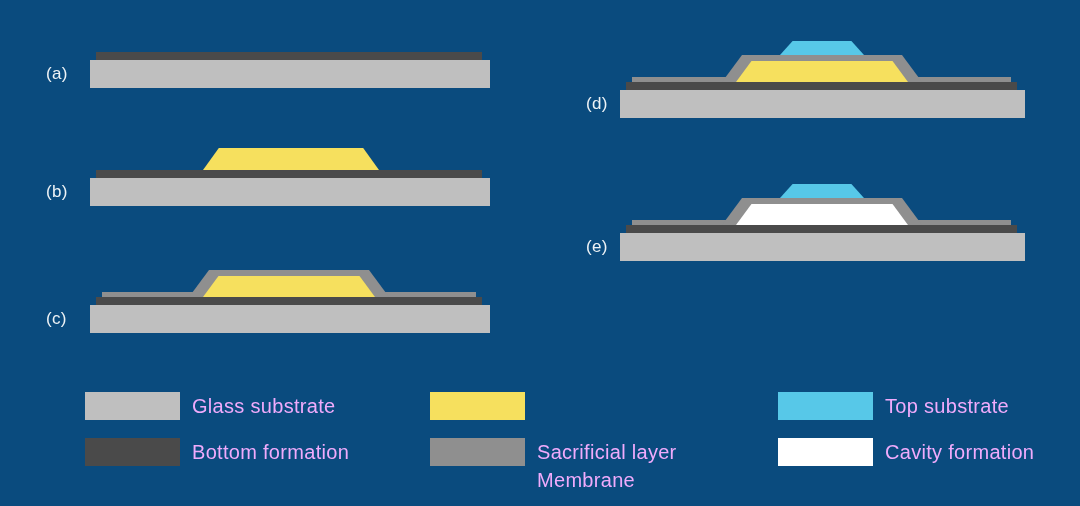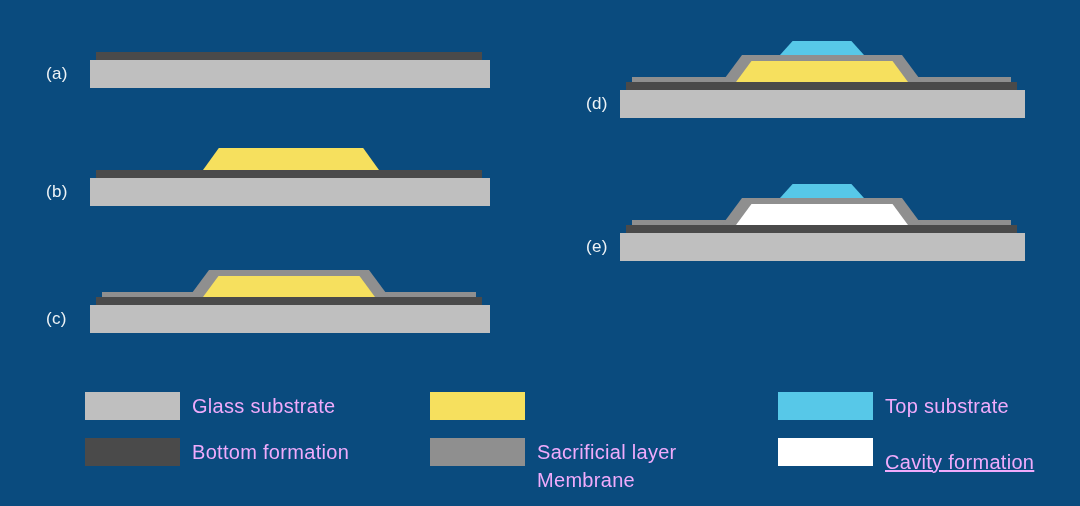--- a/index.html
+++ b/index.html
@@ -96,16 +96,16 @@
     <div class="legend-swatch" style="left: 430px; top: 392px; background: rgb(246, 224, 94);"></div>
     <div class="legend-label" style="left:537px; top:392px;margin-top:46px;">Sacrificial layer</div>
 
     <div class="legend-swatch" style="left: 430px; top: 438px; background: rgb(143, 143, 143);"></div>
     <div class="legend-label" style="left:537px; top:438px;margin-top:28px;">Membrane</div>
 
     <div class="legend-swatch" style="left: 778px; top: 392px; background: rgb(87, 200, 232);"></div>
     <div class="legend-label" style="left:885px; top:392px;">Top substrate</div>
 
     <div class="legend-swatch" style="left: 778px; top: 438px; background: rgb(255, 255, 255);"></div>
-    <div class="legend-label" style="left:885px; top:448px;text-decoration:underline;">Cavity formation</div>
+    <div class="legend-label" style="left:885px; top:438px;">Cavity formation</div>
   </div>
 
 </div>
 
 </body></html>

